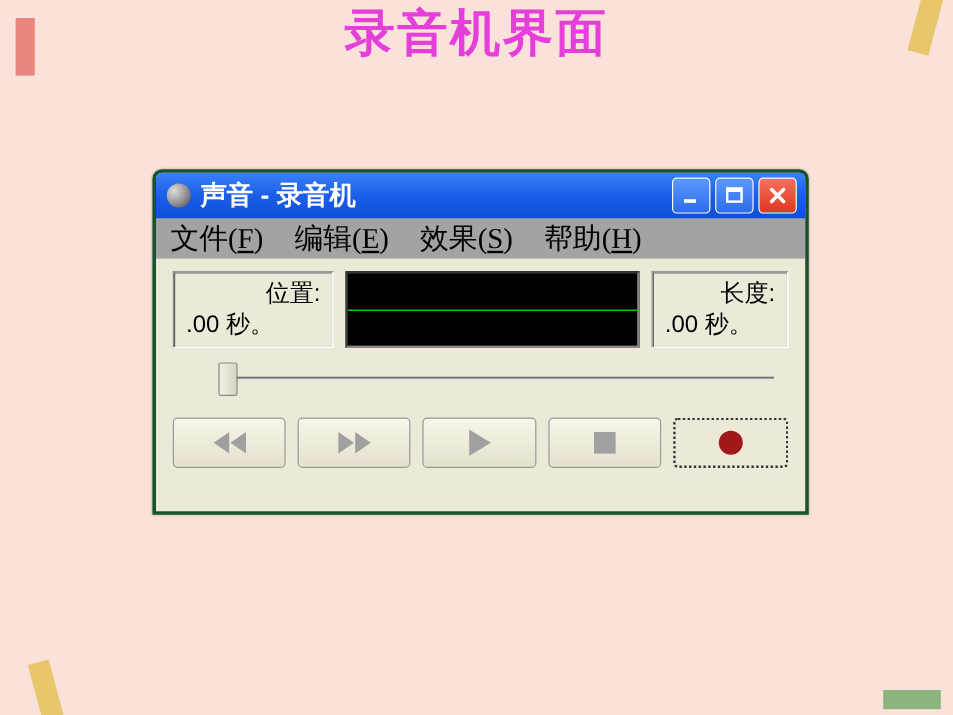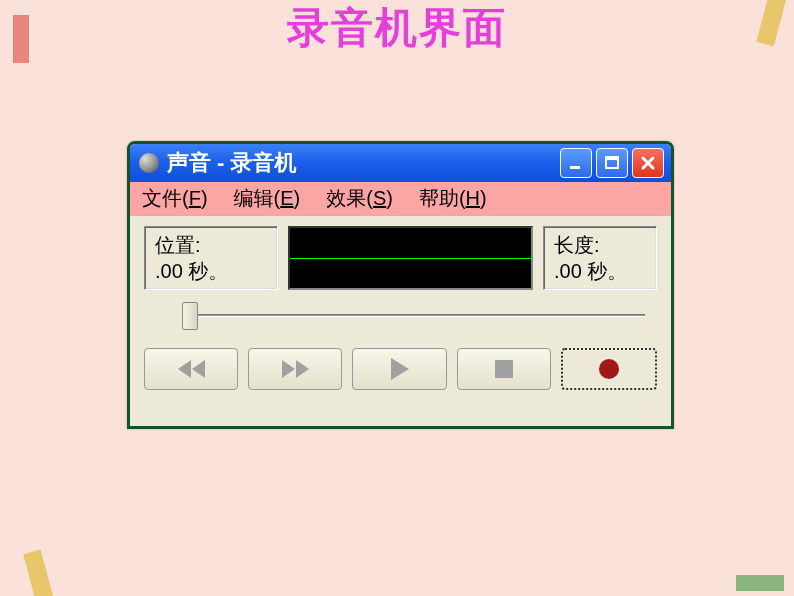--- a/index.html
+++ b/index.html
@@ -112,28 +112,28 @@
     }
     .win-btn.close {
       background: linear-gradient(to bottom, #f87060, #e03520);
     }
     .win-btn svg {
       width: 18px;
       height: 18px;
     }
     .menubar {
       height: 34px;
-      background: #fca5a5;
+      background: #a3a3a3;
       border-bottom: 1px solid #c0bca8;
       display: flex;
       align-items: center;
       padding-left: 8px;
       gap: 18px;
-      font-size: 20px;
-      font-family: Liberation Sans, sans-serif;
+      font-size: 24px;
+      font-family: Liberation Serif, serif;
     }
     .menubar-item {
       cursor: pointer;
       padding: 2px 4px;
     }
     .content {
       background: #ece9d8;
       height: calc(100% - 72px);
       padding: 10px 14px;
       width: 100%;
@@ -247,21 +247,21 @@
       width: 20px;
       height: 20px;
       background: #a01818;
       border-radius: 50%;
     }
     .dbl-arrow {
       display: flex;
       gap: 1px;
     }
     .info-label {
-      text-align: left;
+      text-align: right;
     }
     .info-value {
       white-space: nowrap;
     }
     .underline {
       text-decoration: underline;
     }
   </style>
 </head>
 <body>

